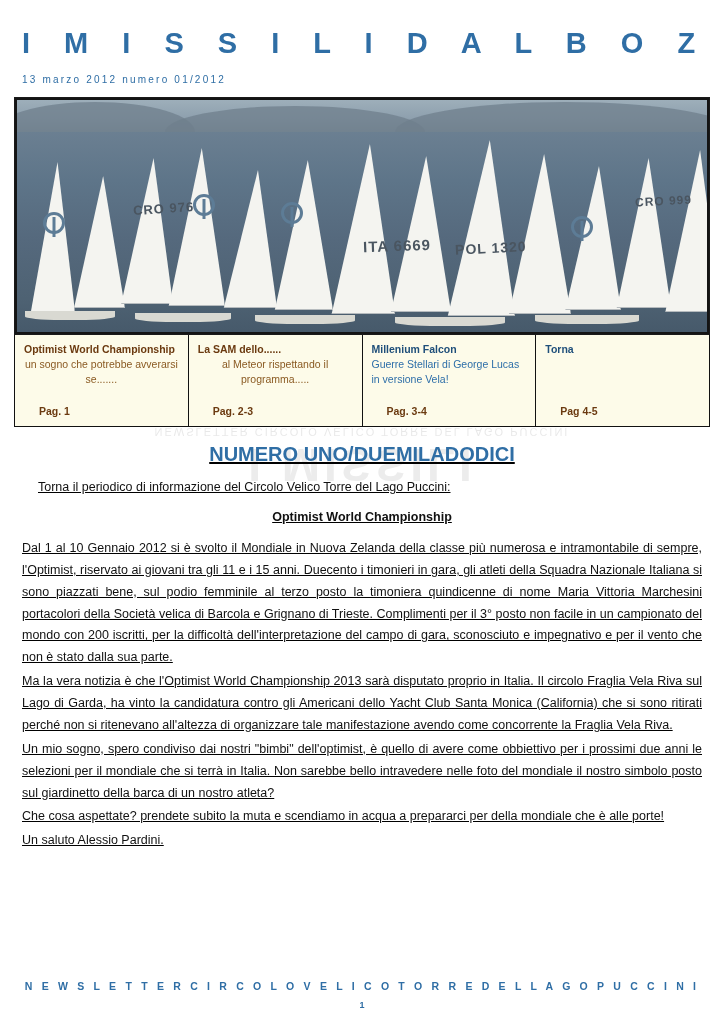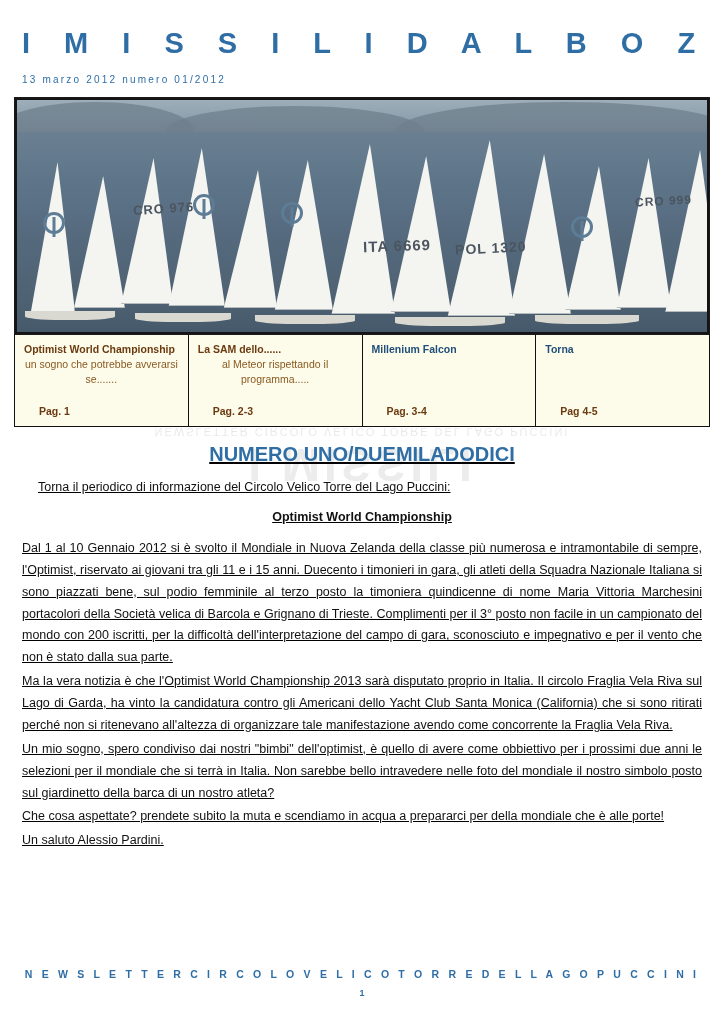--- a/index.html
+++ b/index.html
@@ -192,21 +192,21 @@
     color: #111;
     text-align: justify;
     line-height: 1.75;
     margin: 0 0 2px 0;
   }
 
   
   .footer {
     position: absolute;
     left: 0; right: 0;
-    bottom: 26px;
+    bottom: 14px;
     text-align: center;
     color: #2f6ea5;
     font-size: 10.5px;
     letter-spacing: 3.2px;
     font-weight: bold;
   }
   .footer-num {
     text-align: center;
     color: #2f6ea5;
     font-size: 9px;
@@ -270,20 +270,21 @@
       <div class="idx-body">un sogno che potrebbe avverarsi se.......</div>
       <div class="idx-page">Pag. 1</div>
     </div>
     <div class="index-cell">
       <div class="idx-title">La SAM dello......</div>
       <div class="idx-body">al Meteor rispettando il programma.....</div>
       <div class="idx-page">Pag. 2-3</div>
     </div>
     <div class="index-cell">
       <div class="idx-title-blue">Millenium Falcon</div>
+      <div class="idx-body-blue">Guerre Stellari di George Lucas in versione Vela!</div>
       <div class="idx-page">Pag. 3-4</div>
     </div>
     <div class="index-cell">
       <div class="idx-title-blue">Torna</div>
       <div class="idx-body-blue"></div>
       <div class="idx-page">Pag 4-5</div>
     </div>
   </div>
 
   <div class="watermark">

